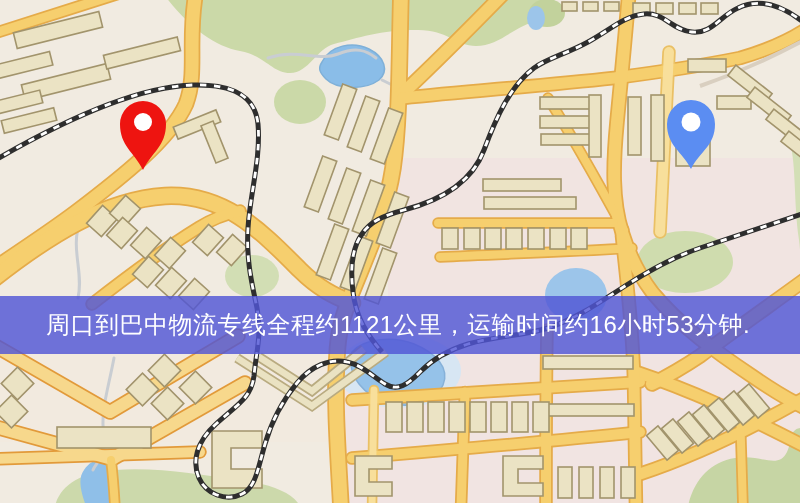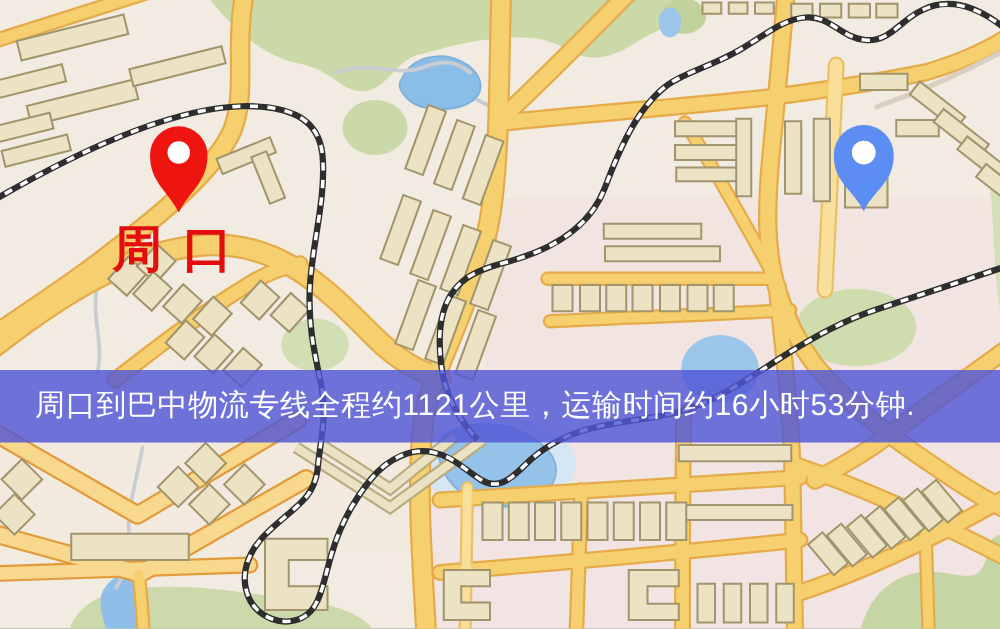--- a/index.html
+++ b/index.html
@@ -12,21 +12,21 @@
   .city-label{
     position:absolute;z-index:2;font-size:40px;line-height:1.05;
     letter-spacing:16px;white-space:nowrap;user-select:none;
   }
   .city-label.origin{left:90px;top:179px;color:#e30d0d;font-weight:800;}
   .city-label.dest{left:643px;top:183px;color:#1a15dd;font-weight:600;}
   .banner{
     position:absolute;z-index:3;left:0;top:296px;width:800px;height:58px;
     background:rgba(81,85,214,0.82);
     color:#ffffff;font-size:24px;line-height:58px;
-    padding-left:28px;box-sizing:border-box;white-space:nowrap;
+    padding-left:46px;box-sizing:border-box;white-space:nowrap;
     letter-spacing:0.5px;
   }
 </style>
 </head>
 <body>
 
 <div class="stage">
   <svg width="800" height="503" viewBox="0 0 800 503">
 
     <g>
@@ -222,18 +222,17 @@
     <g>
       <path d="M143,170 C134,152 120,146 120,124 A23,23 0 1 1 166,124 C166,146 152,152 143,170 Z" fill="#ee1410"></path>
       <circle cx="143" cy="122" r="9" fill="#ffffff"></circle>
     </g>
     <g>
       <path d="M691,169 C682,151 667,146 667,124 A24,24 0 1 1 715,124 C715,146 700,151 691,169 Z" fill="#5b8df2"></path>
       <circle cx="691" cy="122" r="9.5" fill="#ffffff"></circle>
     </g>
   </svg>
 
-  <div class="city-label origin">周口</div>
 
   <div class="banner">
     <span>周口到巴中物流专线全程约1121公里，运输时间约16小时53分钟.</span>
   </div>
 </div>
 
 </body></html>

